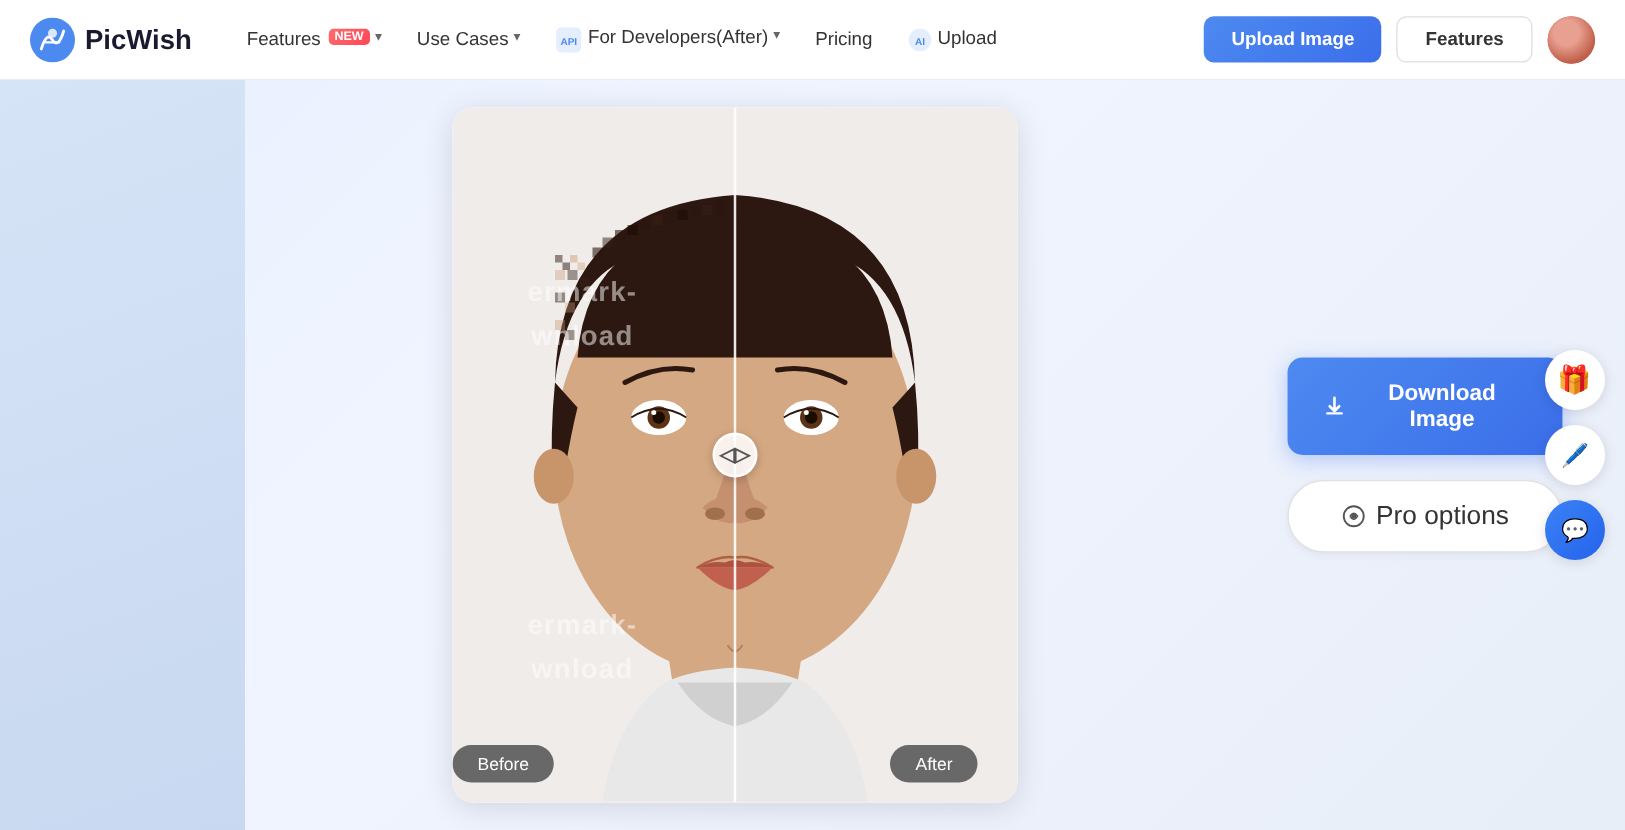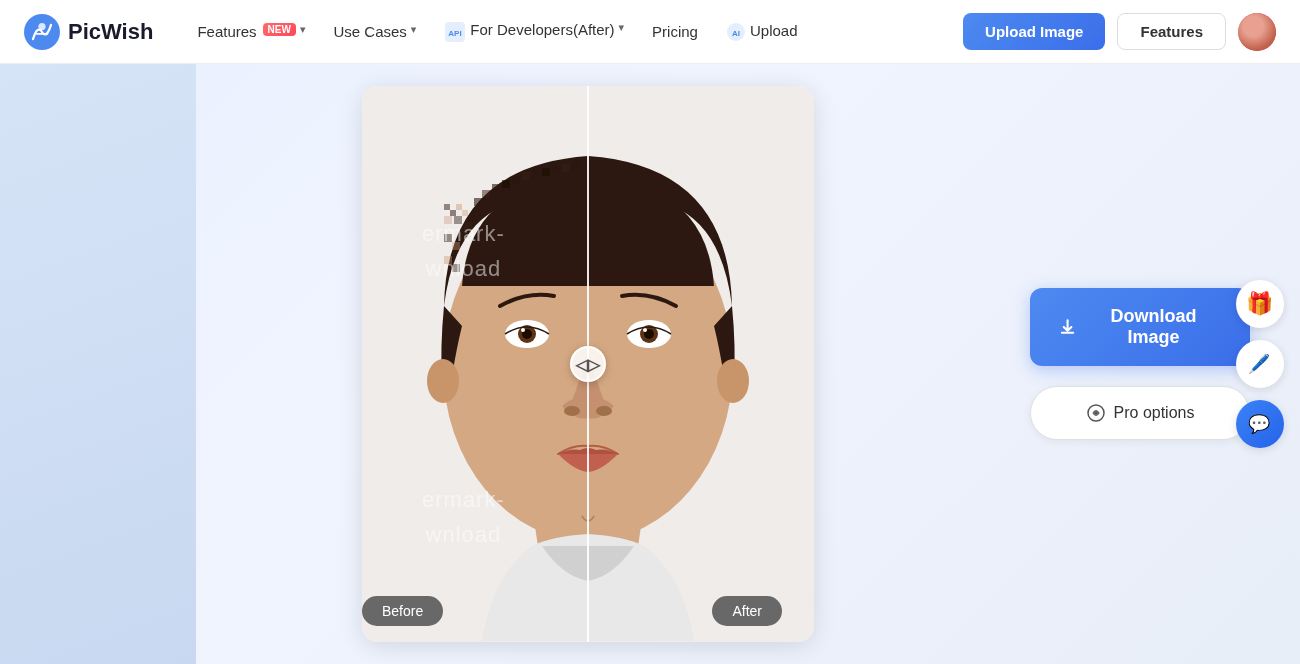--- a/index.html
+++ b/index.html
@@ -157,21 +157,21 @@
       position: relative;
       overflow: hidden;
       background: #f0f0f0;
     }
 
     
     .watermark {
       position: absolute;
       color: rgba(255,255,255,0.5);
       font-size: 22px;
-      font-weight: 400;
+      font-weight: 700;
       text-align: center;
       line-height: 1.6;
       pointer-events: none;
       z-index: 5;
       letter-spacing: 1px;
     }
     .watermark-top {
       top: 130px;
       left: 60px;
     }
@@ -259,21 +259,21 @@
       gap: 8px;
       box-shadow: 0 4px 16px rgba(75,120,240,0.35);
     }
 
     .btn-pro-options {
       background: #fff;
       color: #333;
       border: 1.5px solid #e0e0e0;
       padding: 16px 28px;
       border-radius: 50px;
-      font-size: 16px;
+      font-size: 21px;
       font-weight: 500;
       cursor: pointer;
       width: 220px;
       display: flex;
       align-items: center;
       justify-content: center;
       gap: 8px;
       box-shadow: 0 2px 8px rgba(0,0,0,0.06);
     }
 

